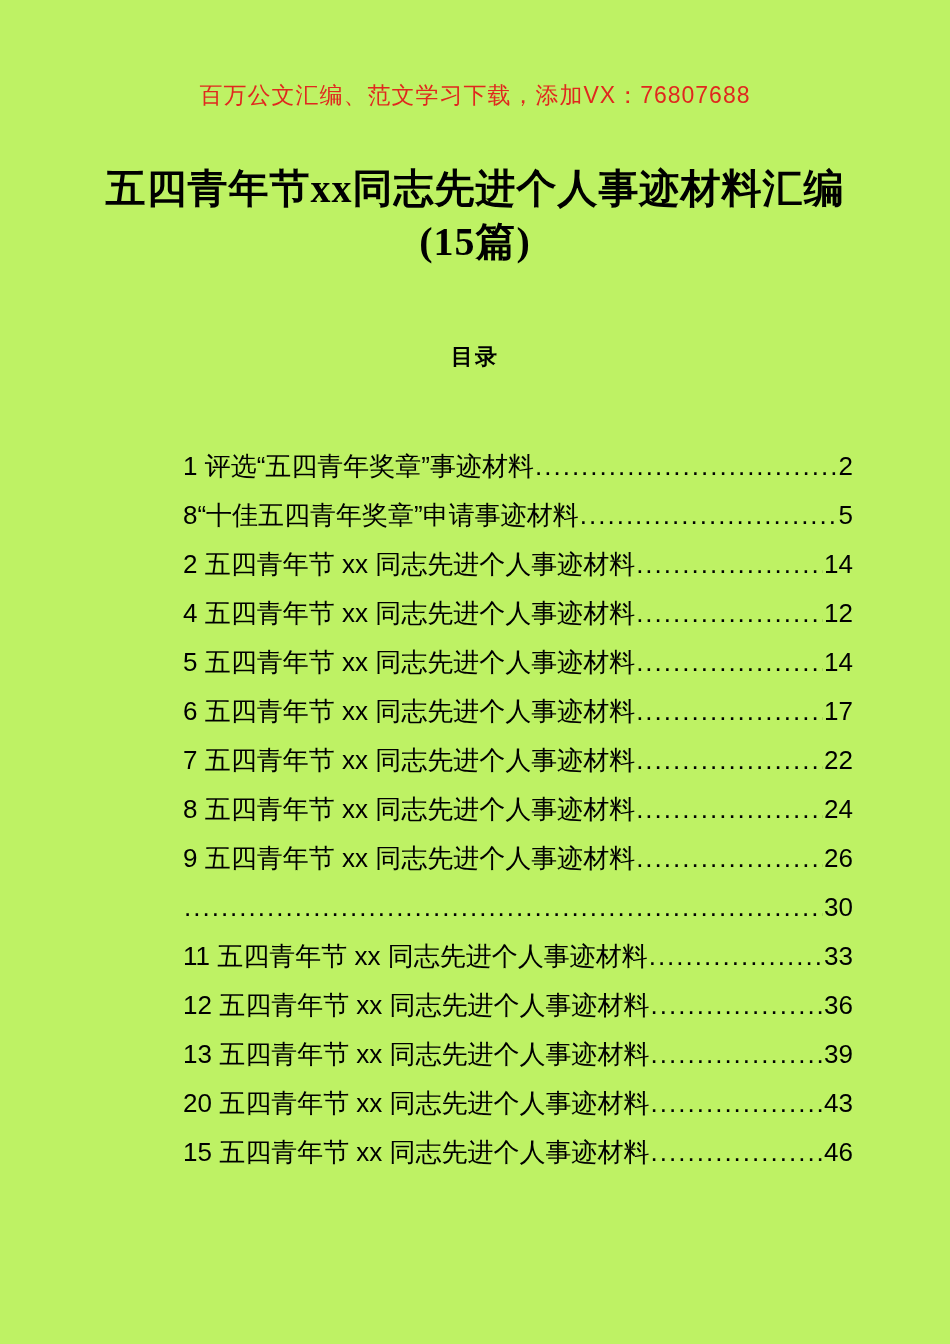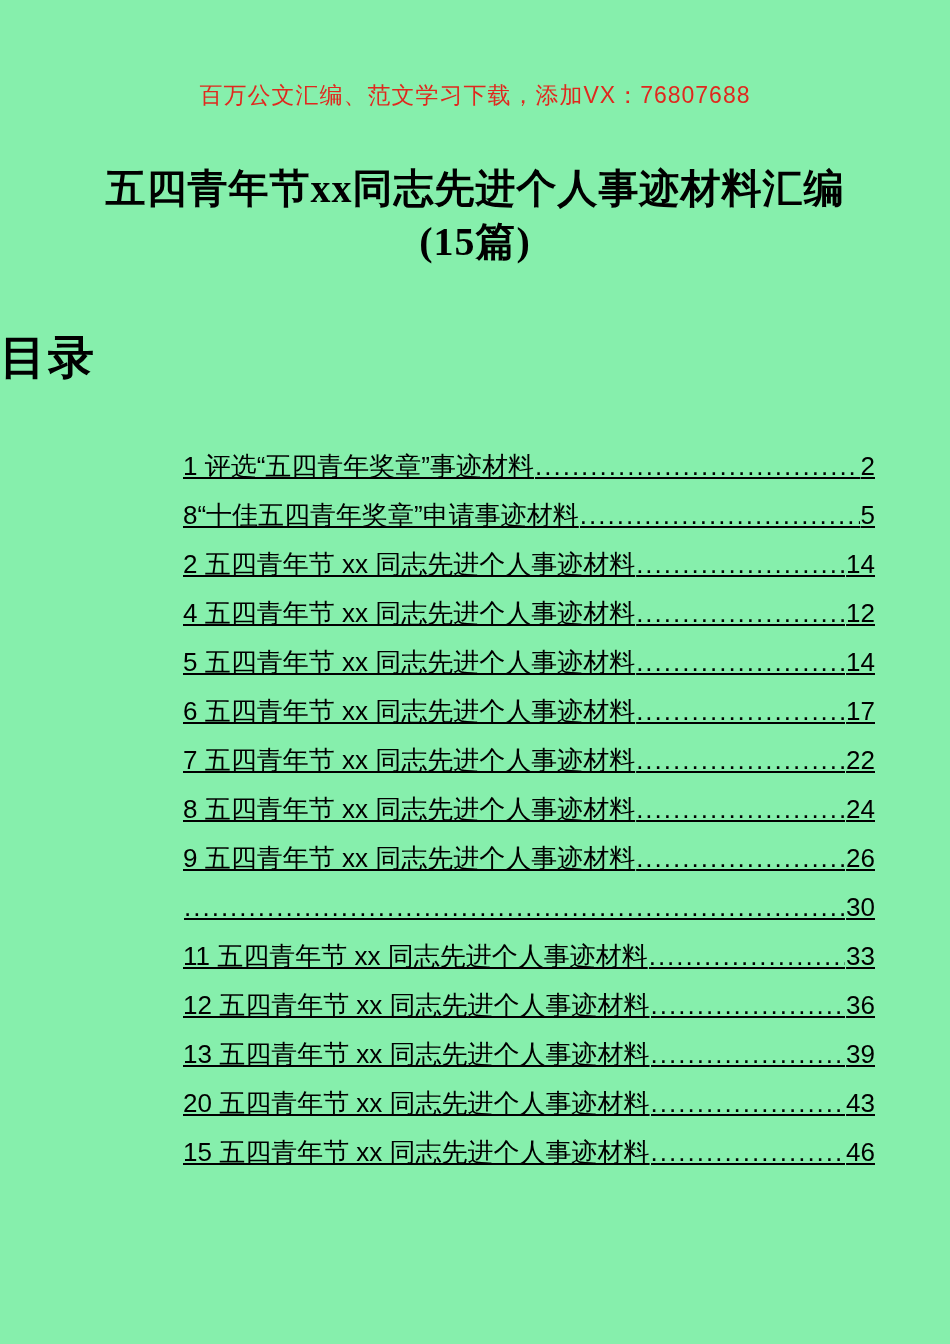--- a/index.html
+++ b/index.html
@@ -4,21 +4,21 @@
 <style>
   html, body {
     margin: 0;
     padding: 0;
     background: #ffffff;
   }
   .page {
     position: relative;
     width: 950px;
     height: 1344px;
-    background: #86efac;
+    background: #bef264;
     overflow: hidden;
     font-family: "Liberation Sans", sans-serif;
     color: #000000;
   }
   .promo {
     padding-top: 80px;
     text-align: center;
     font-size: 23px;
     line-height: 30px;
     color: #e0281e;
@@ -31,30 +31,30 @@
     line-height: 53px;
     font-weight: 700;
     letter-spacing: 1px;
   }
   .doc-title .latin {
     font-family: "Liberation Serif", serif;
     font-weight: 700;
   }
   .toc-heading {
     margin-top: 66px;
-    font-size: 46px;
+    text-align: center;
+    font-size: 22px;
     line-height: 46px;
     font-weight: 700;
     letter-spacing: 2px;
   }
   .toc-list {
     margin-top: 62px;
     padding-left: 183px;
-    padding-right: 75px;
-    text-decoration: underline;
+    padding-right: 97px;
   }
   .toc-row {
     display: flex;
     align-items: baseline;
     height: 49px;
     line-height: 49px;
     font-size: 26px;
     white-space: nowrap;
     cursor: pointer;
   }

